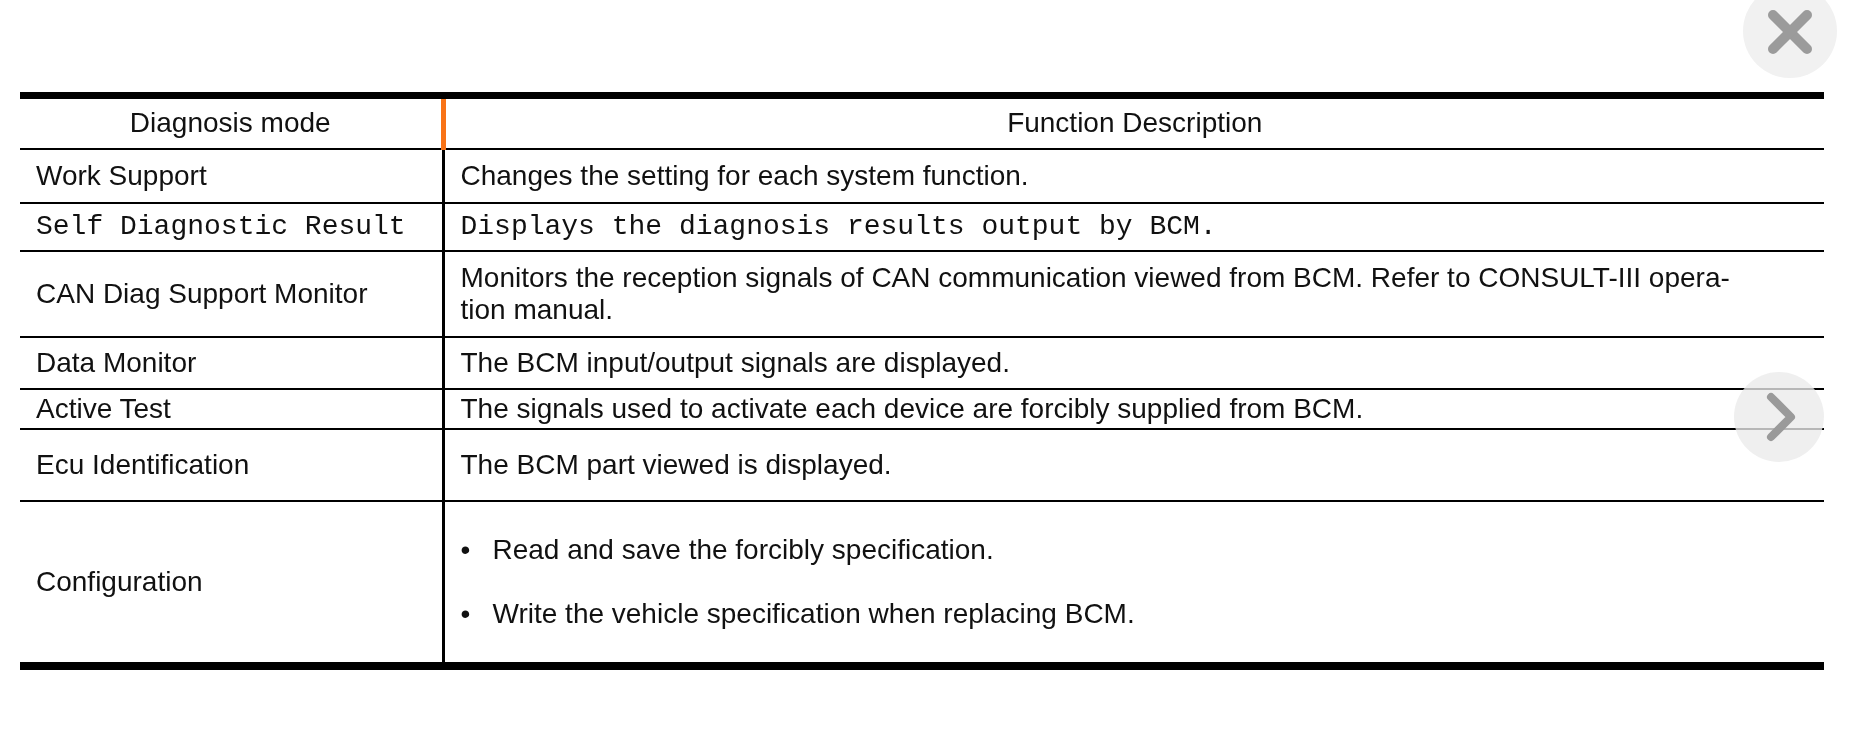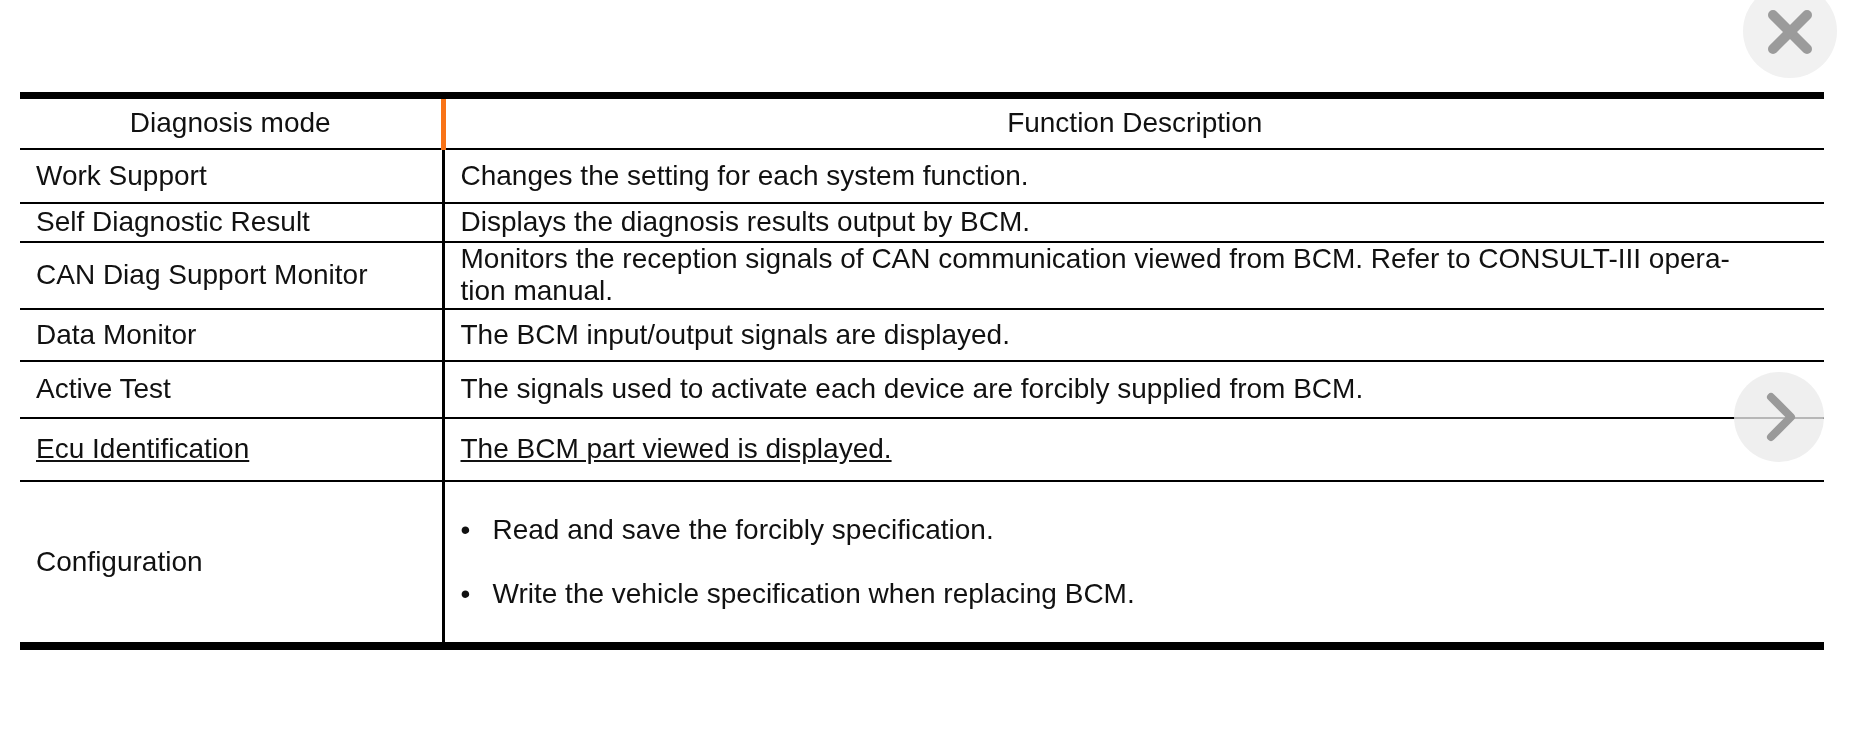--- a/index.html
+++ b/index.html
@@ -38,25 +38,25 @@
   }
   th.mode-head{ border-right:5px solid #f97316; }
   td.desc-cell{
     padding-left:16px;
     text-align:left;
     white-space:pre-line;
     line-height:32px;
   }
   tr.r-head{height:53px;}
   tr.r-ws{height:54px;}
-  tr.r-sd{height:39px;}
-  tr.r-can{height:67px;}
+  tr.r-sd{height:48px;font-family:Liberation Mono, monospace;}
+  tr.r-can{height:86px;}
   tr.r-dm{height:52px;}
-  tr.r-at{height:57px;}
-  tr.r-ecu{height:63px;text-decoration:underline;}
+  tr.r-at{height:40px;}
+  tr.r-ecu{height:72px;}
   tr.r-cfg{height:91px;}
   .bullet-row{
     display:flex;
     align-items:baseline;
     line-height:32px;
   }
   .bullet{
     width:32px;
     text-align:left;
     font-size:28px;

